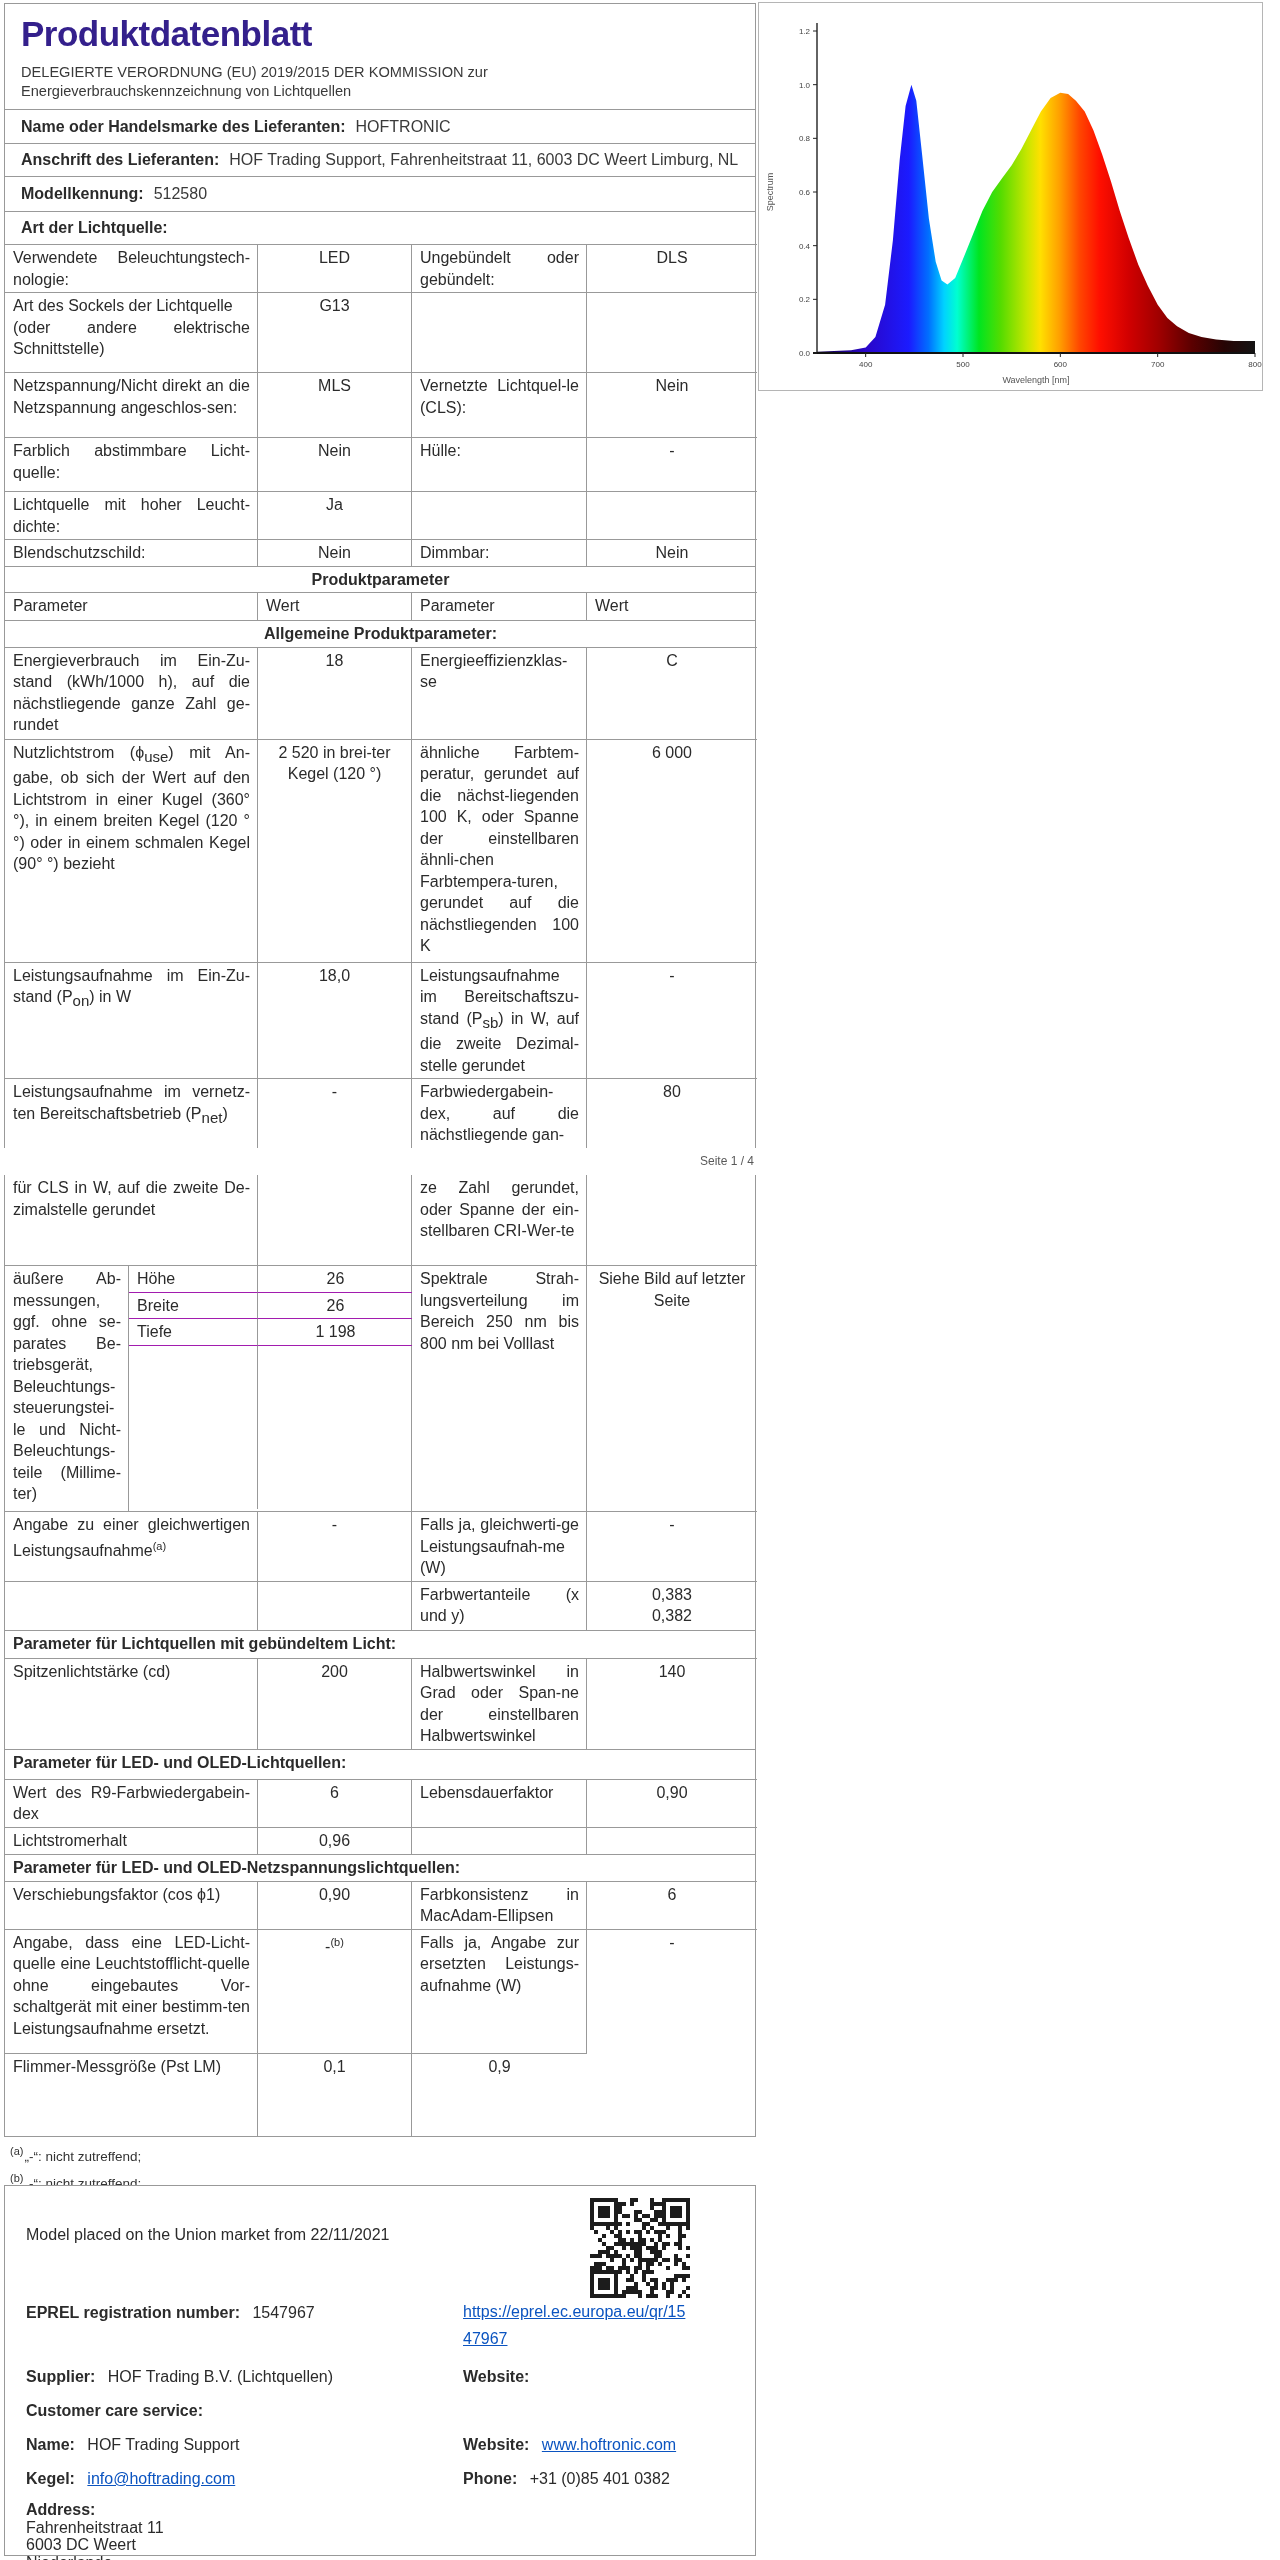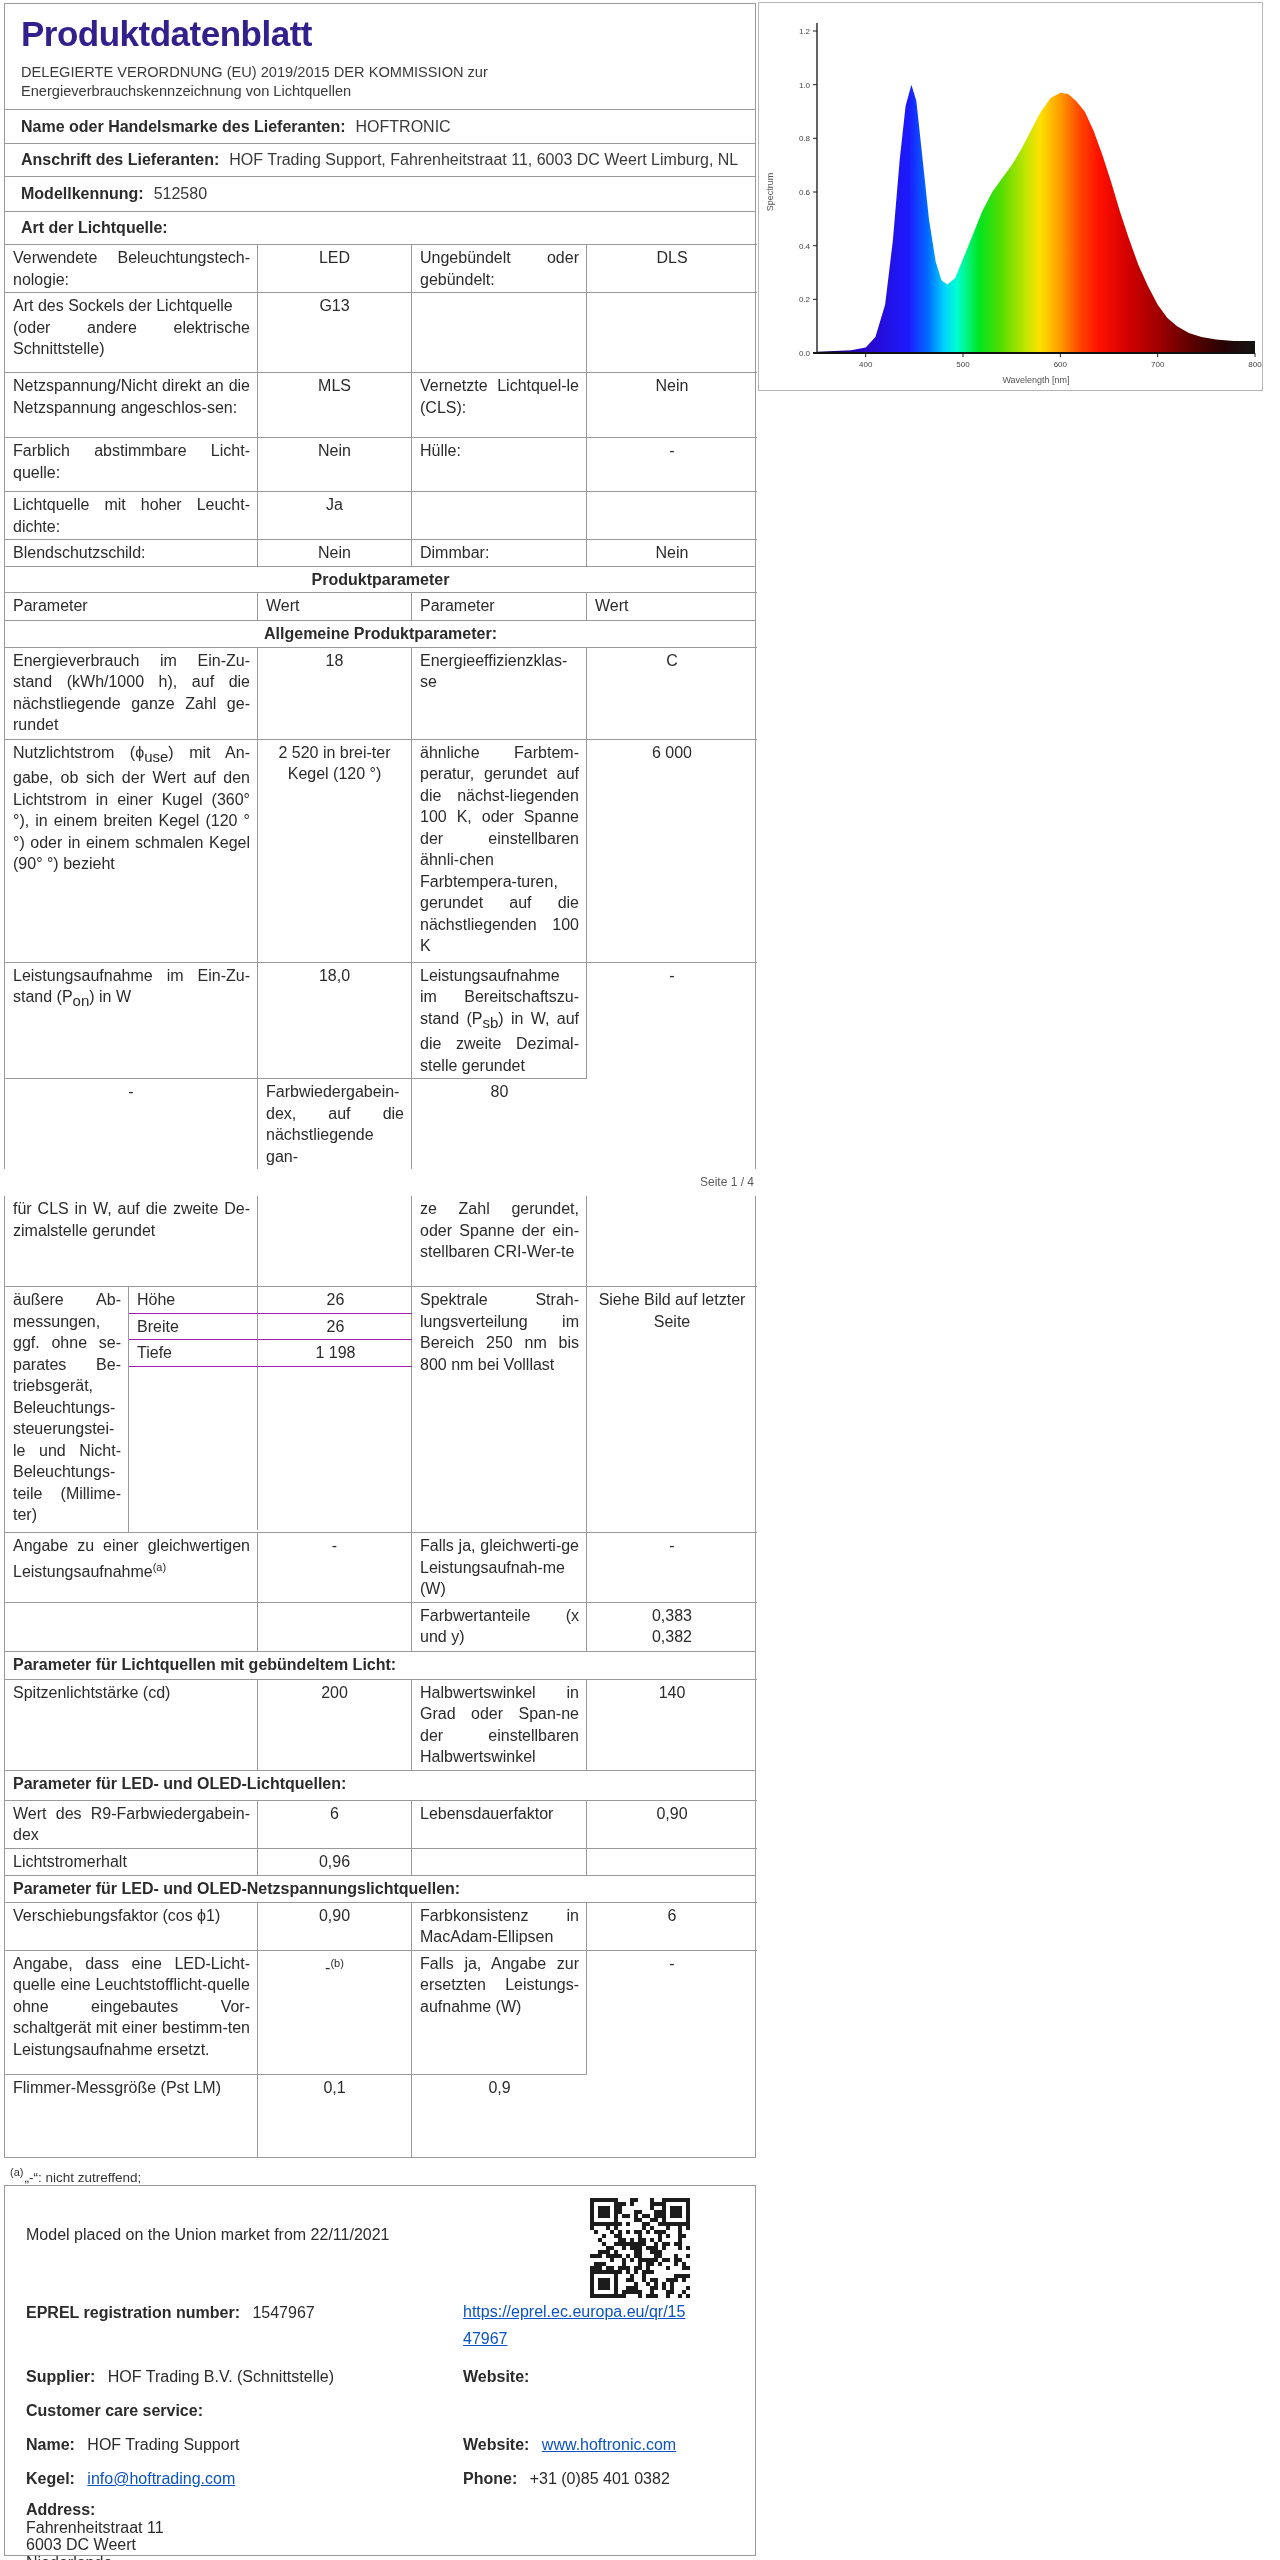--- a/index.html
+++ b/index.html
@@ -144,20 +144,21 @@
           <div class="td vline param" style="min-height: 223px;">ähnliche Farbtem-peratur, gerundet auf die nächst-liegenden 100 K, oder Spanne der einstellbaren ähnli-chen Farbtempera-turen, gerundet auf die nächstliegenden 100 K</div>
           <div class="td value" style="min-height: 223px;">6 000</div>
         </div>
         <div class="tr">
           <div class="td vline param" style="min-height: 112px;">Leistungsaufnahme im Ein-Zu-stand (P<sub>on</sub>) in W</div>
           <div class="td vline value" style="min-height: 112px;">18,0</div>
           <div class="td vline param" style="min-height: 112px;">Leistungsaufnahme im Bereitschaftszu-stand (P<sub>sb</sub>) in W, auf die zweite Dezimal-stelle gerundet</div>
           <div class="td value" style="min-height: 112px;">-</div>
         </div>
         <div class="tr">
+          <div class="td vline param" style="min-height: 70px;">Leistungsaufnahme im vernetz-ten Bereitschaftsbetrieb (P<sub>net</sub>)</div>
           <div class="td vline value" style="min-height: 70px;">-</div>
           <div class="td vline param" style="min-height: 70px;">Farbwiedergabein-dex, auf die nächstliegende gan-</div>
           <div class="td value" style="min-height: 70px;">80</div>
         </div>
       </div>
   </div>
 
   <div class="gap">
     <span class="pagemark">Seite 1 / 4</span>
   </div>
@@ -540,21 +541,21 @@
   <div class="frow" style="left:21px;top:118px;">
     <b>EPREL registration number:</b>
     <span>1547967</span>
   </div>
   <div class="frow" style="left:458px;top:112px;white-space:normal;width:275px;line-height:27px;">
     <a class="link">https://eprel.ec.europa.eu/qr/15<br>47967</a>
   </div>
 
   <div class="frow" style="left:21px;top:182px;">
     <b>Supplier:</b>
-    <span>HOF Trading B.V. (Schnittstelle)</span>
+    <span>HOF Trading B.V. (Lichtquellen)</span>
   </div>
   <div class="frow" style="left:458px;top:182px;">
     <b>Website:</b>
   </div>
 
   <div class="frow" style="left:21px;top:216px;">
     <b>Customer care service:</b>
   </div>
 
   <div class="frow" style="left:21px;top:250px;">

